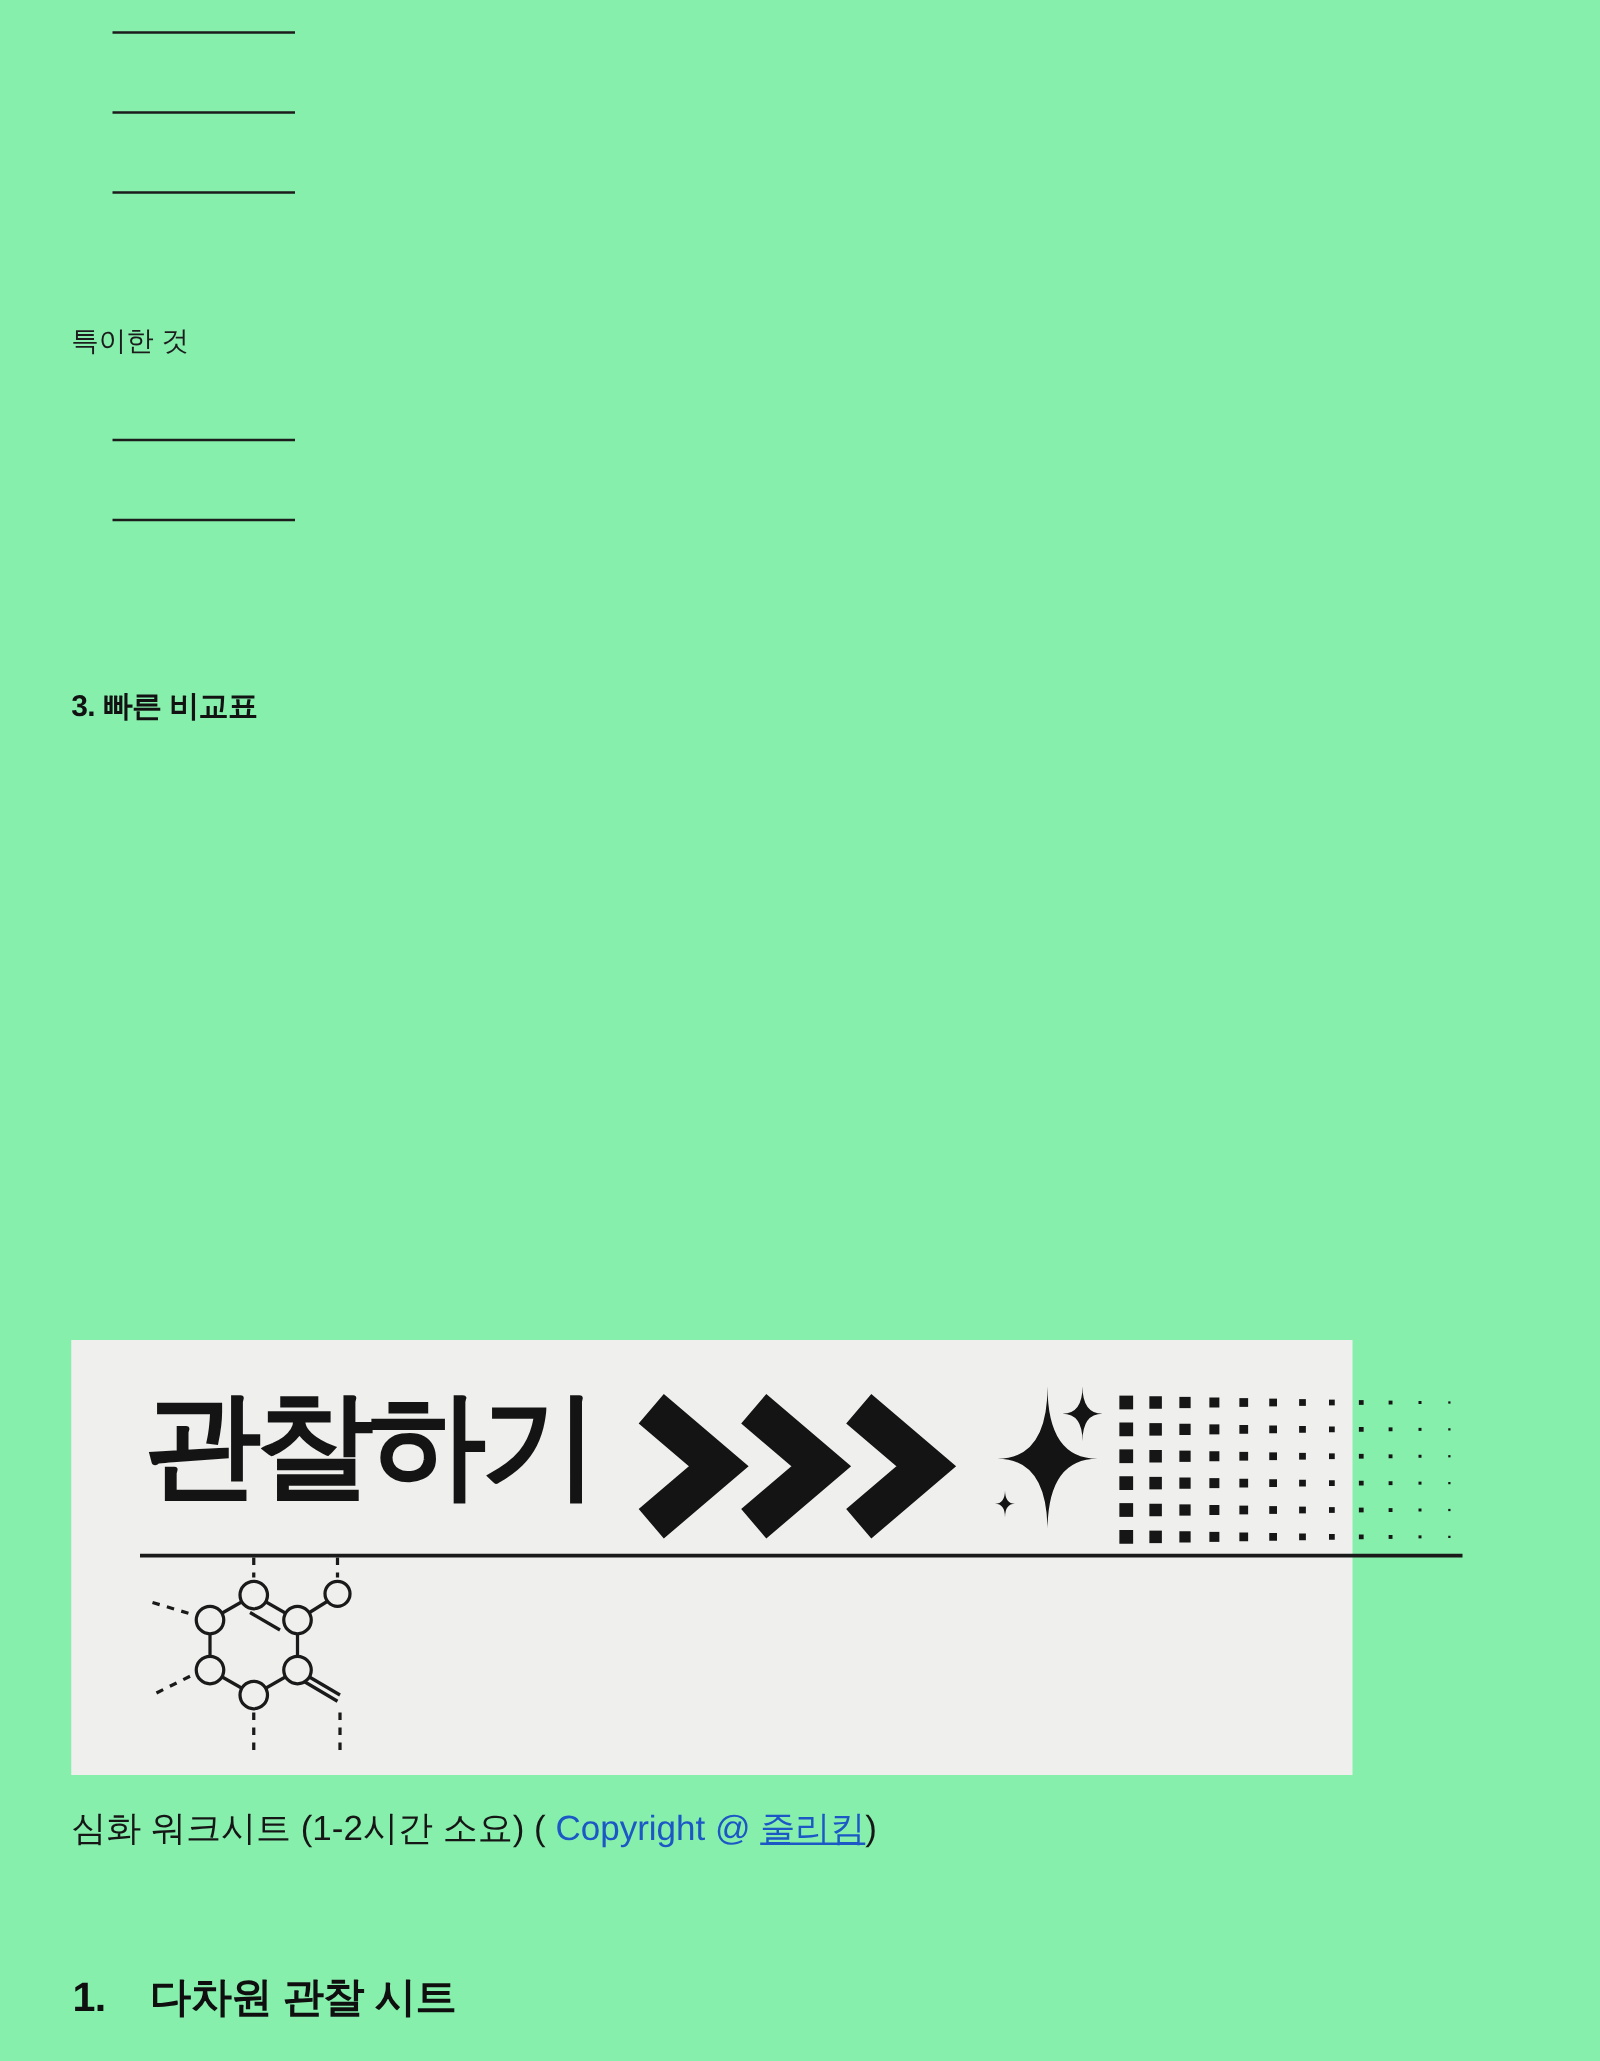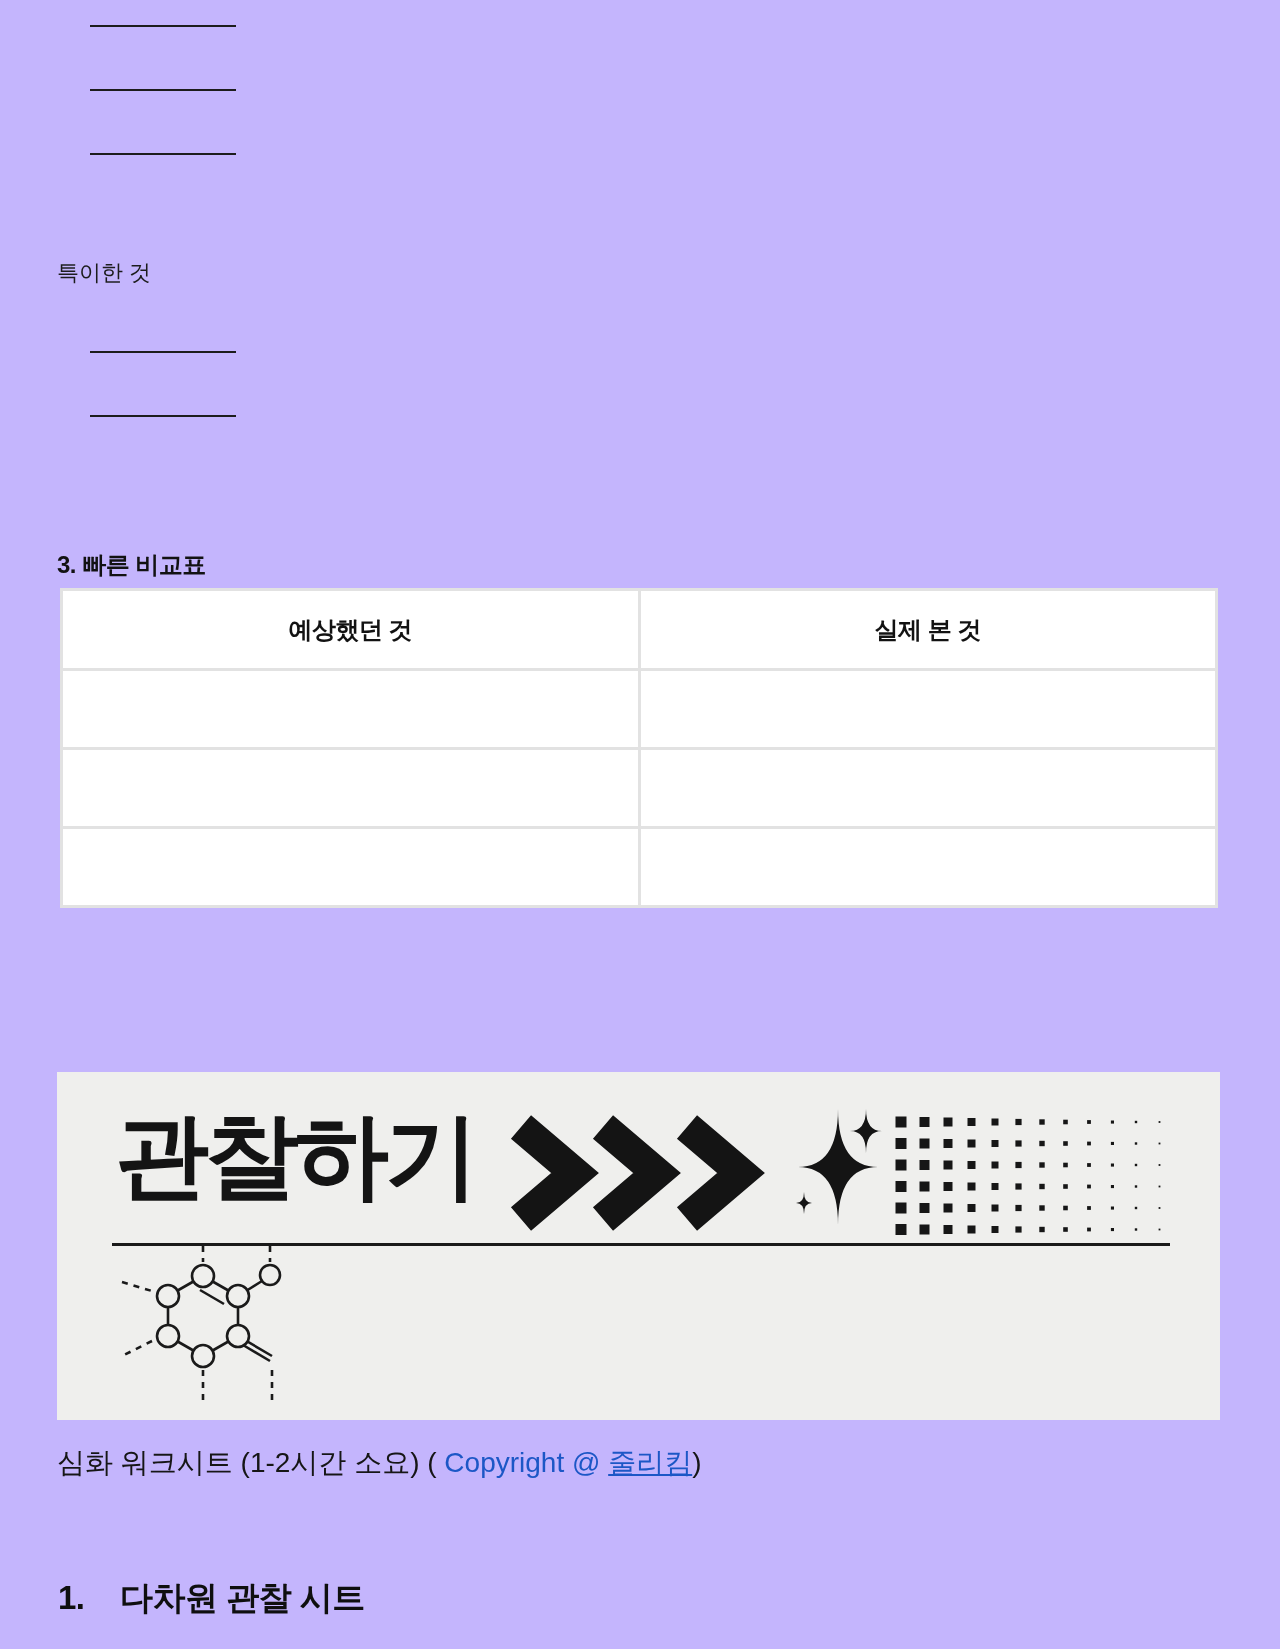--- a/index.html
+++ b/index.html
@@ -3,21 +3,21 @@
 <meta charset="utf-8">
 <style>
   * { margin:0; padding:0; box-sizing:border-box; }
   html,body { background:#ffffff; }
   body {
     font-family:"Liberation Sans","DejaVu Sans",sans-serif;
     color:#191919;
   }
   #stage {
     position:relative; width:1280px; height:1649px;
-    background:#c4b5fd; overflow:hidden; margin:0 auto;
+    background:#86efac; overflow:hidden; margin:0 auto;
   }
 
   
   .blank-group { position:absolute; left:90px; }
   .blank-group .blank-line {
     width:146px; height:0; border-top:2.5px solid #1c1c1c;
   }
   .blank-group .blank-line + .blank-line { margin-top:62px; }
   #blank-group-1 { top:25px; }
   #blank-group-2 { top:351px; }
@@ -41,21 +41,21 @@
     border:3px solid #e2e2e2; background:#ffffff;
   }
   #cmp-table th {
     height:80px; font-size:24px; font-weight:700; color:#121212;
     text-align:center; vertical-align:middle; letter-spacing:-0.5px;
   }
   #cmp-table td { height:79px; }
 
   
   #banner {
-    position:absolute; left:57px; top:1072px; width:1163px; height:348px;
+    position:absolute; left:57px; top:1072px; width:1025px; height:348px;
     background:#efefed;
   }
   #banner-title {
     position:absolute; left:58px; top:34px;
     font-size:94px; line-height:100px; font-weight:800;
     letter-spacing:-4px; color:#141414; white-space:nowrap;
   }
   #chevrons { position:absolute; left:452px; top:40px; }
   #sparkles { position:absolute; left:723px; top:32px; }
   #halftone { position:absolute; left:838px; top:44px; }
@@ -100,46 +100,20 @@
 
   <div class="plain-label">특이한 것</div>
 
   <div id="blank-group-2" class="blank-group">
       <div class="blank-line"></div>
       <div class="blank-line"></div>
     </div>
 
   <div class="h3-heading">3. 빠른 비교표</div>
 
-  <table id="cmp-table">
-    <colgroup>
-        <col style="width:50%">
-        <col style="width:50%">
-      </colgroup>
-    <thead>
-        <tr>
-          <th>예상했던 것</th>
-          <th>실제 본 것</th>
-        </tr>
-      </thead>
-    <tbody>
-        <tr>
-          <td></td>
-          <td></td>
-        </tr>
-        <tr>
-          <td></td>
-          <td></td>
-        </tr>
-        <tr>
-          <td></td>
-          <td></td>
-        </tr>
-      </tbody>
-  </table>
 
   <div id="banner">
 
     <div id="banner-title">관찰하기</div>
 
     <svg id="chevrons" width="275" height="122" viewBox="0 0 275 122">
       <polyline points="12,15 66,61 12,107" fill="none" stroke="#141414" stroke-width="31"></polyline>
       <polyline points="94,15 148,61 94,107" fill="none" stroke="#141414" stroke-width="31"></polyline>
       <polyline points="178,15 232,61 178,107" fill="none" stroke="#141414" stroke-width="31"></polyline>
     </svg>

